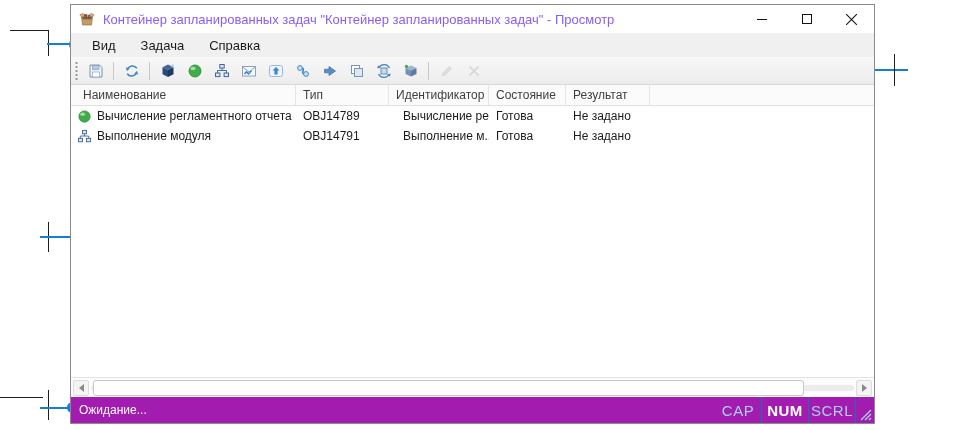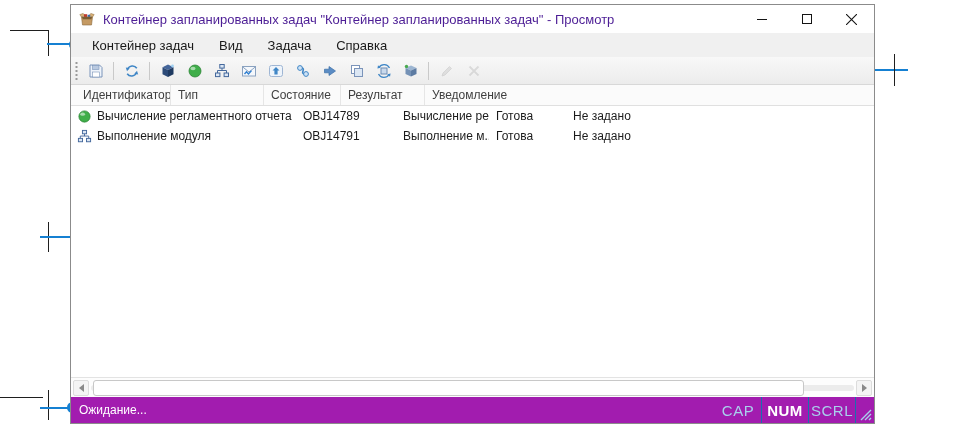--- a/index.html
+++ b/index.html
@@ -14,21 +14,21 @@
   .c-dot{position:absolute;width:11px;height:11px;border-radius:50%;background:#1580d2;}
   
   .window{
     position:absolute;left:70px;top:4px;width:805px;height:420px;
     background:#fff;border:1px solid #8b8b8b;box-sizing:border-box;
     display:flex;flex-direction:column;
   }
   
   .titlebar{height:28px;flex:0 0 28px;display:flex;align-items:center;background:#fff;}
   .app-icon{width:16px;height:16px;margin:0 8px 0 8px;flex:0 0 16px;}
-  .title-text{font-size:13px;color:#4c1d95;white-space:nowrap;overflow:hidden;flex:1 1 auto;}
+  .title-text{font-size:13px;color:#8b5cf6;white-space:nowrap;overflow:hidden;flex:1 1 auto;}
   .win-btn{width:45px;height:28px;display:flex;align-items:center;justify-content:center;flex:0 0 45px;}
   
   .menubar{height:24px;flex:0 0 24px;background:#f0f0f0;display:flex;align-items:center;padding-left:10px;}
   .menu-item{font-size:13px;color:#1a1a1a;padding:3px 11px;margin-right:3px;white-space:nowrap;}
   
   .toolbar{height:28px;flex:0 0 28px;background:linear-gradient(#f8f8f8,#ececec);
     border-bottom:1px solid #d8d8d8;display:flex;align-items:center;padding-left:2px;box-sizing:border-box;}
   .tb-grip{width:5px;height:18px;margin:0 3px 0 1px;
     background-image:radial-gradient(circle,#9a9a9a 1px,transparent 1.2px);
     background-size:4px 4px;background-position:center;}
@@ -114,21 +114,20 @@
         </svg>
     </div>
     <div class="win-btn">
       <svg width="11" height="11" viewBox="0 0 10 10">
           <path d="M0 0 L10 10 M10 0 L0 10" stroke="#141414" stroke-width="1"></path>
         </svg>
     </div>
   </div>
 
   <div class="menubar">
-    <span class="menu-item">Контейнер задач</span>
     <span class="menu-item">Вид</span>
     <span class="menu-item">Задача</span>
     <span class="menu-item">Справка</span>
   </div>
 
   <div class="toolbar">
     <div class="tb-grip"></div>
 
     <div class="tb-btn">
       <svg width="16" height="16" viewBox="0 0 16 16">
@@ -223,25 +222,25 @@
       </svg>
     </div>
     <div class="tb-btn disabled">
       <svg width="16" height="16" viewBox="0 0 16 16">
         <path d="M3.5 3.5 L12.5 12.5 M12.5 3.5 L3.5 12.5" stroke="#bcbcbc" stroke-width="1.8"></path>
       </svg>
     </div>
   </div>
 
   <div class="thead">
+    <div class="th c1">Наименование</div>
+    <div class="th c3">Тип</div>
     <div class="th c2">Идентификатор</div>
-    <div class="th c3">Тип</div>
     <div class="th c4">Состояние</div>
     <div class="th c6">Результат</div>
-    <div class="th c7">Уведомление</div>
   </div>
 
   <div class="row">
     <div class="td td-name c1">
       <svg class="row-icon" viewBox="0 0 16 16">
         <circle cx="8" cy="8" r="6" fill="#3fae49" stroke="#2c8436" stroke-width="0.8"></circle>
         <ellipse cx="6" cy="5.5" rx="2.6" ry="1.8" fill="#ffffff" opacity="0.55"></ellipse>
       </svg>
       <span>Вычисление регламентного отчета</span>
     </div>

